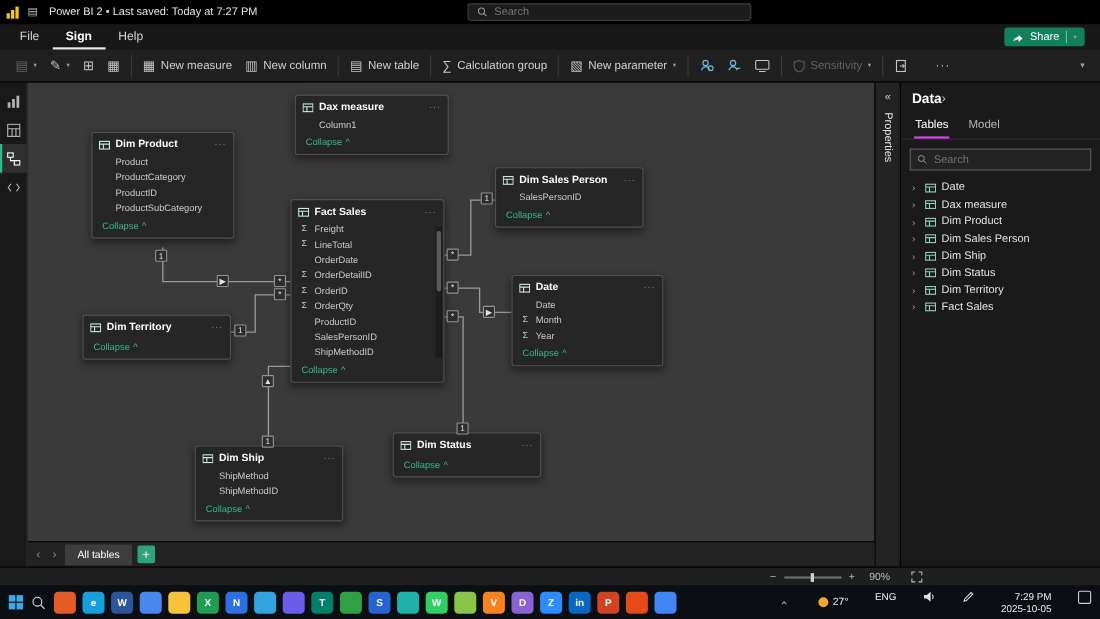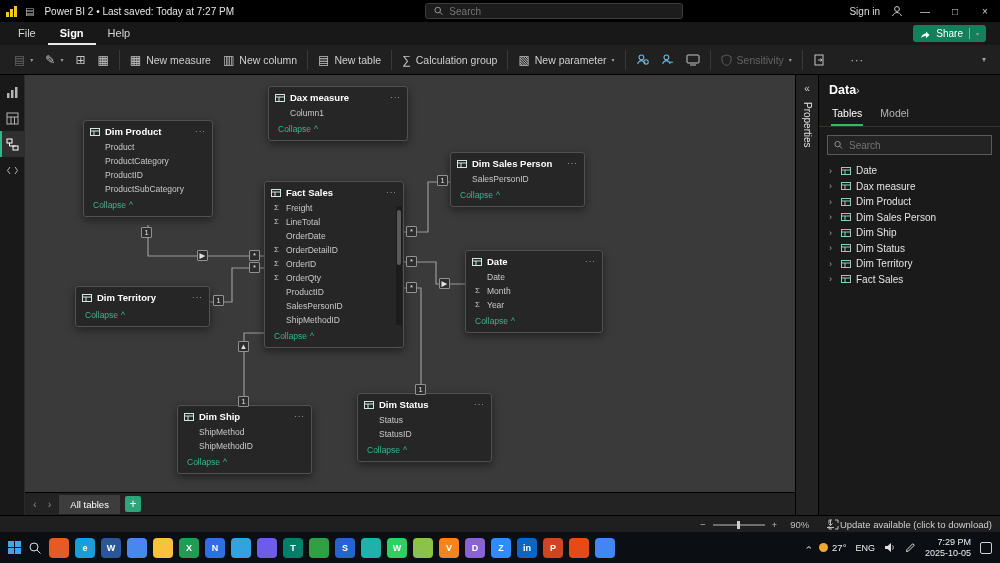--- a/index.html
+++ b/index.html
@@ -75,21 +75,21 @@
   .props-label{writing-mode:vertical-rl;font-size:10px;color:#e3e3e3}
 
   
   .datapanel{position:absolute;left:818px;top:75px;width:182px;height:440px;background:#1a1a1a;
              border-left:1px solid #000}
   .dp-head{display:flex;align-items:center;padding:8px 10px 6px 10px}
   .dp-title{color:#fff;font-size:12.5px;font-weight:bold}
   .dp-chev{color:#cfcfcf;font-size:11px}
   .dp-tabs{display:flex;gap:16px;padding:0 12px;border-bottom:1px solid #333}
   .dp-tab{padding:4px 1px 5px 1px;font-size:10.5px;color:#b5b5b5}
-  .dp-tab.active{color:#fff;border-bottom:2px solid #22c55e}
+  .dp-tab.active{color:#fff;border-bottom:2px solid #d946ef}
   .dp-search{margin:8px 8px 6px 8px;height:20px;background:#232323;border:1px solid #5a5a5a;
              display:flex;align-items:center;gap:6px;padding:0 6px}
   .dp-search input{background:none;border:none;outline:none;color:#ccc;font-size:10px;width:100%}
   .tree{padding:2px 0}
   .trow{display:flex;align-items:center;gap:5px;height:15.5px;padding-left:10px;font-size:10px;color:#e3e3e3}
   .trow .tchev{color:#a5a5a5;font-size:9px;width:7px}
 
   
   .tabbar{position:absolute;left:25px;top:492px;width:770px;height:23px;background:#232323;
           border-top:1px solid #000;display:flex;align-items:center;gap:5px;padding:0 5px}
@@ -107,21 +107,21 @@
   .fitbtn{position:absolute;left:828px;top:0;height:17px;display:flex;align-items:center}
   .update{position:absolute;right:8px;top:0;height:17px;display:flex;align-items:center;gap:5px;color:#cfcfcf}
 
   
   .taskbar{position:absolute;left:0;top:532px;width:1000px;height:31px;background:#0b0e13;
            display:flex;align-items:center;padding:0 8px;gap:7px;z-index:60}
   .startic{display:grid;grid-template-columns:6px 6px;grid-template-rows:6px 6px;gap:1px}
   .startic i{background:#3fa7e8;display:block}
   .appic20{width:20px;height:20px;border-radius:4px;display:grid;place-items:center;
            color:#fff;font-size:9px;font-weight:bold;flex:none}
-  .tray{margin-left:auto;display:flex;align-items:center;gap:9px}
+  .tray{margin-left:auto;display:flex;gap:24px}
   .tray .up{transform:rotate(-90deg);display:inline-block;color:#ddd;font-size:10px}
   .weather{display:flex;align-items:center;gap:4px;color:#eee;font-size:9.5px}
   .sun{width:9px;height:9px;border-radius:50%;background:#f0a830}
   .lang{font-size:9px;color:#eee}
   .clock{text-align:right;font-size:9px;line-height:11px;color:#eee}
   .notif{width:12px;height:12px;border:1px solid #cfcfcf;border-radius:2px}
 </style>
 </head>
 <body>
 
@@ -132,30 +132,20 @@
       <i style="height:11px"></i>
   </span>
   <span class="smic">▤</span>
   <span class="title-text">Power BI 2  •  Last saved: Today at 7:27 PM</span>
   <div class="tb-search">
     <svg width="10" height="10" viewBox="0 0 10 10">
       <circle cx="4" cy="4" r="3" fill="none" stroke="#9a9a9a"></circle>
         <line x1="6.2" y1="6.2" x2="9" y2="9" stroke="#9a9a9a"></line>
     </svg>
     <input placeholder="Search" style="">
-  </div>
-  <div class="tb-right">
-    <span class="signin">Sign in</span>
-    <svg class="personic" width="14" height="14" viewBox="0 0 14 14">
-      <circle cx="7" cy="5" r="2.4" fill="none" stroke="#cfcfcf"></circle>
-        <path d="M2.5 12c1-2.4 2.8-3.5 4.5-3.5s3.5 1.1 4.5 3.5" fill="none" stroke="#cfcfcf"></path>
-    </svg>
-    <div class="winbtn">—</div>
-    <div class="winbtn">□</div>
-    <div class="winbtn close">×</div>
   </div>
 </div>
 
 <div class="menubar">
   <span class="mitem">File</span>
   <span class="mitem active">Sign</span>
   <span class="mitem">Help</span>
   <div class="sharebtn">
     <svg width="10" height="10" viewBox="0 0 10 10">
       <path d="M1 9c.6-3 2.6-4.5 5-4.5V2.5L9.5 6 6 9.2V7C4 7 2.3 7.7 1 9z" fill="#fff"></path>
@@ -515,30 +505,20 @@
   <div class="card" style="left:332px;top:318px;width:135px">
     <div class="card-head">
       <svg width="10" height="10" viewBox="0 0 10 10">
           <rect x="0.5" y="1.5" width="9" height="7" fill="none" stroke="#cfe9de"></rect>
           <line x1="0.5" y1="4" x2="9.5" y2="4" stroke="#cfe9de"></line>
           <line x1="4" y1="4" x2="4" y2="8.5" stroke="#cfe9de"></line>
         </svg>
       <span class="card-title">Dim Status</span>
       <span class="card-more">···</span>
     </div>
-    <div>
-        <div class="frow">
-          <span class="sigma"></span>
-          <span class="fname">Status</span>
-        </div>
-        <div class="frow">
-          <span class="sigma"></span>
-          <span class="fname">StatusID</span>
-        </div>
-      </div>
     <div class="collapse-link">
         <span>Collapse</span>
         <span>^</span>
       </div>
   </div>
 </div>
 
 <div class="props">
   <span class="chev">«</span>
   <span class="props-label">Properties</span>
@@ -665,26 +645,20 @@
     <span class="ztrack">
         <span class="zthumb"></span>
       </span>
     <span>+</span>
     <span style="margin-left:6px">90%</span>
   </div>
   <div class="fitbtn">
     <svg width="11" height="11" viewBox="0 0 11 11">
       <path d="M1 4V1h3M7 1h3v3M10 7v3H7M4 10H1V7" fill="none" stroke="#bdbdbd"></path>
     </svg>
-  </div>
-  <div class="update">
-    <svg width="9" height="9" viewBox="0 0 9 9">
-      <path d="M4.5 0v5M2.5 3.5 4.5 5.5 6.5 3.5M1 7.5h7" fill="none" stroke="#bdbdbd"></path>
-    </svg>
-    <span>Update available (click to download)</span>
   </div>
 </div>
 
 <div class="taskbar">
   <span class="startic">
       <i></i>
       <i></i>
       <i></i>
       <i></i>
     </span>

